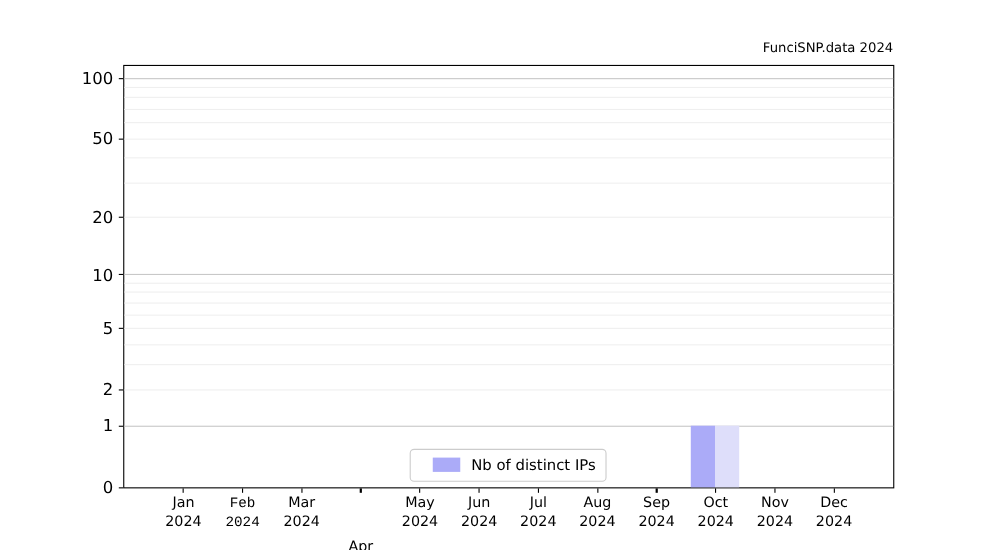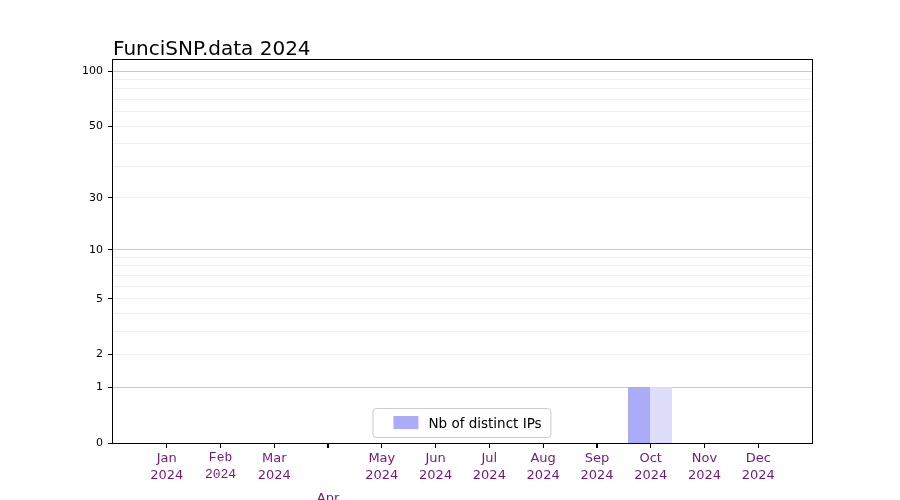--- a/index.html
+++ b/index.html
@@ -13,22 +13,22 @@
     width: 900px;
     height: 500px;
     background: #ffffff;
     overflow: hidden;
   }
   .chart-title {
     position: absolute;
     left: 113px;
     top: 36px;
     width: 699px;
-    text-align: left;
-    font-size: 20px;
+    text-align: right;
+    font-size: 12px;
     color: #000000;
     white-space: nowrap;
   }
   .plot {
     position: absolute;
     left: 111.5px;
     top: 58.5px;
     width: 699px;
     height: 383px;
     border: 1.5px solid #000000;
@@ -49,36 +49,36 @@
   .ytick-mark {
     position: absolute;
     width: 4px;
     height: 1.2px;
     background: #000000;
   }
   .ytick-label {
     position: absolute;
     width: 50px;
     text-align: right;
-    font-size: 11px;
+    font-size: 15px;
     color: #000000;
     line-height: 16px;
   }
   .xtick-mark {
     position: absolute;
     width: 1.2px;
     height: 4px;
     background: #000000;
   }
   .xtick-label {
     position: absolute;
     width: 60px;
     text-align: center;
     font-size: 13px;
-    color: #701a75;
+    color: #000000;
     line-height: 16.5px;
     white-space: pre-line;
   }
   .legend {
     position: absolute;
     left: 50%;
     bottom: 5px;
     transform: translateX(-50%);
     background: rgba(255,255,255,0.9);
     border: 1px solid #cccccc;
@@ -144,21 +144,21 @@
       <div class="ytick-label" style="left: 53px; top: 435px;">0</div>
       <div class="ytick-mark" style="left: 108px; top: 386.653px;"></div>
       <div class="ytick-label" style="left: 53px; top: 379.153px;">1</div>
       <div class="ytick-mark" style="left: 108px; top: 353.984px;"></div>
       <div class="ytick-label" style="left: 53px; top: 346.484px;">2</div>
       <div class="ytick-mark" style="left: 108px; top: 298.137px;"></div>
       <div class="ytick-label" style="left: 53px; top: 290.637px;">5</div>
       <div class="ytick-mark" style="left: 108px; top: 249.3px;"></div>
       <div class="ytick-label" style="left: 53px; top: 241.8px;">10</div>
       <div class="ytick-mark" style="left: 108px; top: 197.201px;"></div>
-      <div class="ytick-label" style="left: 53px; top: 189.701px;">30</div>
+      <div class="ytick-label" style="left: 53px; top: 189.701px;">20</div>
       <div class="ytick-mark" style="left: 108px; top: 125.71px;"></div>
       <div class="ytick-label" style="left: 53px; top: 118.21px;">50</div>
       <div class="ytick-mark" style="left: 108px; top: 70.6566px;"></div>
       <div class="ytick-label" style="left: 53px; top: 63.1566px;">100</div>
       <div class="xtick-mark" style="left: 166.169px; top: 444px;"></div>
       <div class="xtick-label" style="left: 136.769px; top: 450px;">Jan
 2024</div>
       <div class="xtick-mark" style="left: 219.938px; top: 444px;"></div>
       <div class="xtick-label" style="left: 190.538px; top: 450px; font-family: Liberation Mono, monospace;">Feb
 2024</div>

